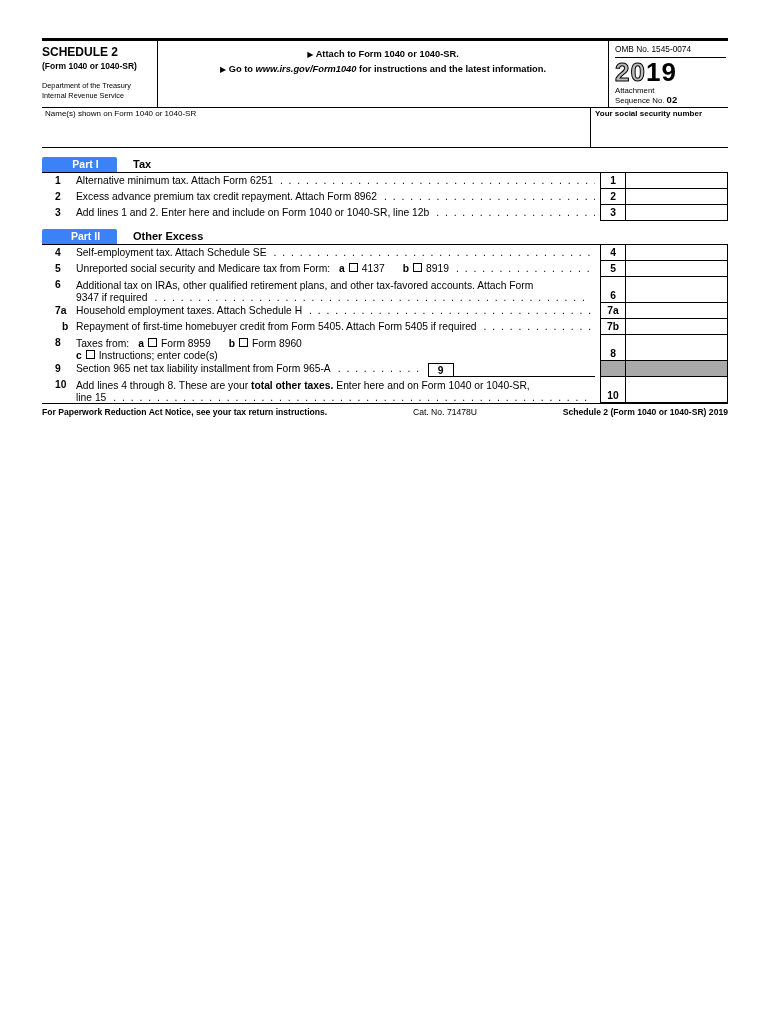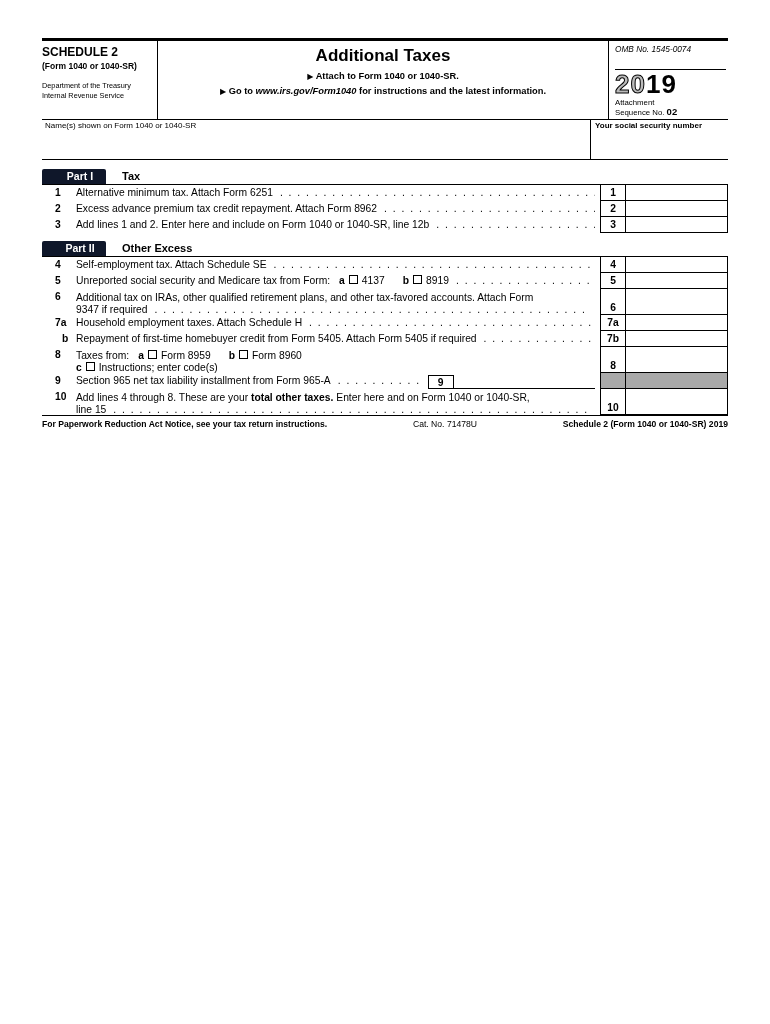--- a/index.html
+++ b/index.html
@@ -13,36 +13,36 @@
   .sched-label { font-size:12px; font-weight:bold; }
   .form-label { font-size:8.5px; font-weight:bold; margin-top:2px; }
   .dept { font-size:7.3px; margin-top:1px; }
   .dept-wrap { margin-top:10px; }
   .hcol-center { flex:1; text-align:center; padding:3px 8px 2px 8px; }
   .form-title { font-size:17px; font-weight:bold; margin-top:2px; }
   .hdr-line { font-size:9.3px; font-weight:bold; margin-top:5px; }
   .hdr-line .url { font-style:italic;text-align:center; }
   .arrow { font-size:8px; }
   .hcol-right { width:120px; border-left:1px solid #000; padding:3px 2px 2px 6px; }
-  .omb { font-size:8.3px; padding-bottom:15px; border-bottom:1px solid #000;font-style:italic; }
+  .omb { font-size:8.3px; padding-bottom:3px; border-bottom:1px solid #000; }
   .year-row { font-size:26px; line-height:28px; letter-spacing:1px; }
   .year-20 { font-weight:bold; color:#bbbbbb; -webkit-text-stroke:1px #000; }
   .year-19 { font-weight:bold; color:#000; }
   .attach-seq { font-size:7.8px; line-height:9px; }
   .seq-no { font-weight:bold; font-size:9.5px; }
 
   
   .name-row { display:flex; border-top:1px solid #000; border-bottom:1px solid #000; height:41px; }
   .name-cell { flex:1; padding:1px 3px; font-size:8px; }
   .ssn-cell { width:138px; border-left:1px solid #000; padding:1px 4px; font-size:8px; font-weight:bold; }
 
   
   .part-header { display:flex; align-items:flex-end; border-bottom:1px solid #000; margin-top:8px; }
   .part-header.first { margin-top:9px; }
-  .part-badge { background:#0f172a; color:#fff; font-weight:bold; font-size:10.5px; width:64px; text-align:center; padding:1px 0 2px 12px; border-radius:2px 2px 0 0; }
+  .part-badge { background:#3b82f6; color:#fff; font-weight:bold; font-size:10.5px; width:75px; text-align:center; padding:1px 0 2px 12px; border-radius:2px 2px 0 0; }
   .part-title { font-weight:bold; font-size:11px; margin-left:16px; padding-bottom:2px; }
 
   
   .row { display:flex; align-items:stretch; min-height:16px; font-size:10.3px; }
   .cell-num { width:34px; font-weight:bold; padding:2px 0 0 13px; }
   .cell-num.sub { padding-left:20px; }
   .cell-desc { flex:1; display:flex; align-items:baseline; padding:2px 5px 0 0; overflow:hidden; }
   .cell-desc.block { display:block; }
   .desc-line { display:flex; align-items:flex-start; overflow:hidden; padding:1px 5px 0 0; }
   .leader { flex:1; overflow:hidden; white-space:nowrap; margin-left:7px; letter-spacing:1.5px; }
@@ -70,21 +70,20 @@
   <div class="form-header">
     <div class="hcol-left">
       <div class="sched-label">SCHEDULE 2</div>
       <div class="form-label">(Form 1040 or 1040-SR)</div>
       <div class="dept-wrap">
         <div class="dept">Department of the Treasury</div>
         <div class="dept">Internal Revenue Service</div>
       </div>
     </div>
     <div class="hcol-center">
-      <div class="form-title">Additional Taxes</div>
       <div class="hdr-line"><span class="arrow">▶</span><span> Attach to Form 1040 or 1040-SR.</span></div>
       <div class="hdr-line"><span class="arrow">▶</span><span> Go to </span><span class="url">www.irs.gov/Form1040</span><span> for instructions and the latest information.</span></div>
     </div>
     <div class="hcol-right">
       <div class="omb">OMB No. 1545-0074</div>
       <div class="year-row"><span class="year-20">20</span><span class="year-19">19</span></div>
       <div class="attach-seq">
         <span>Attachment</span><br>
         <span>Sequence No. </span><span class="seq-no">02</span>
       </div>

